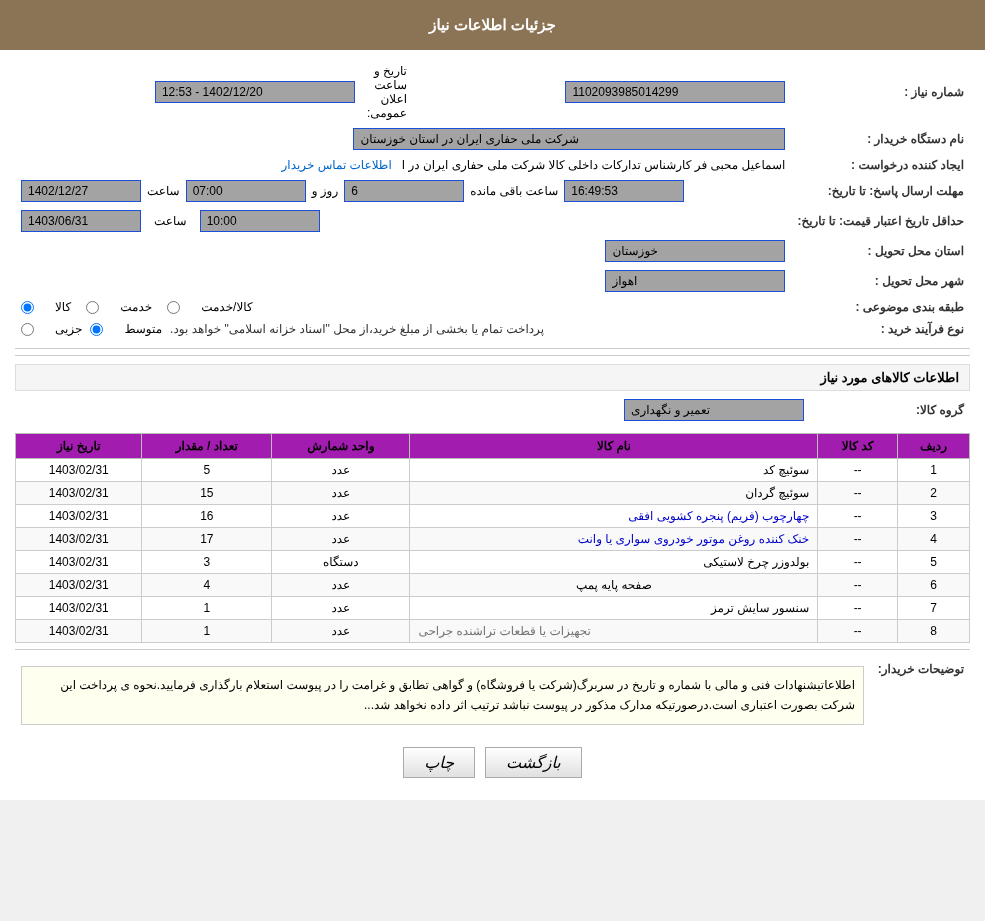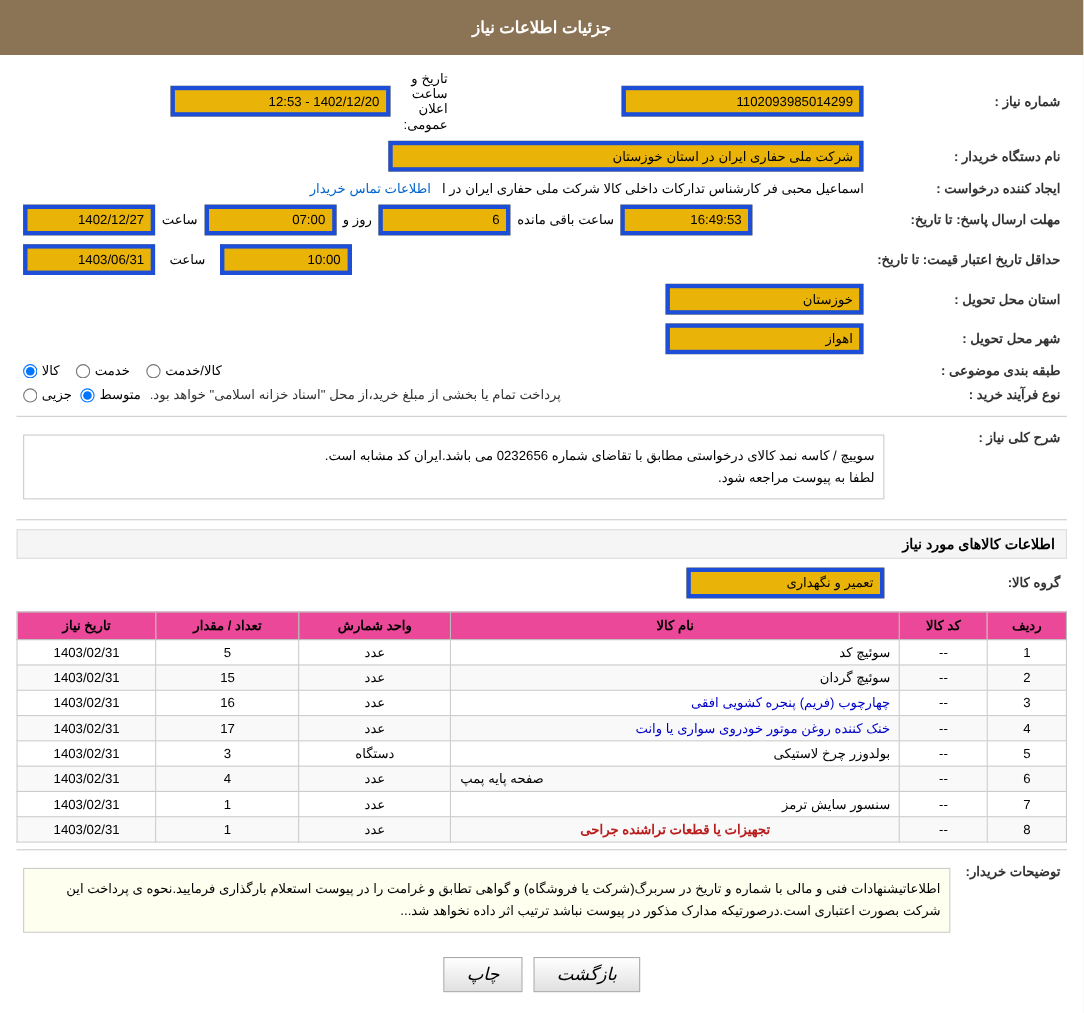--- a/index.html
+++ b/index.html
@@ -40,26 +40,26 @@
       color: #333;
       font-weight: bold;
       white-space: nowrap;
       text-align: right;
       width: 160px;
     }
     .value-cell {
       text-align: right;
     }
     .input-box {
-      border: 4px solid #1d4ed8;
-      background: #eab308;
+      border: 1px solid #1d4ed8;
+      background: #a3a3a3;
       padding: 3px 6px;
       min-width: 120px;
       display: inline-block;
-      text-align: right;
+      text-align: left;
     }
     .blue-link {
       color: #0066cc;
       text-decoration: none;
     }
     .divider {
       border-top: 1px solid #ccc;
       margin: 6px 0;
     }
     .section-title {
@@ -74,32 +74,32 @@
     
     .radio-group {
       display: flex;
       gap: 15px;
       flex-direction: row-reverse;
       align-items: center;
     }
     .radio-item {
       display: flex;
       align-items: center;
-      gap: 4px;
+      gap: 21px;
       flex-direction: row-reverse;
     }
     
     .goods-table {
       width: 100%;
       border-collapse: collapse;
       margin-top: 8px;
       font-size: 12px;
     }
     .goods-table th {
-      background: #ec4899;
+      background: #a21caf;
       border: 1px solid #bbb;
       padding: 5px 8px;
       text-align: center;
       font-weight: bold;
     }
     .goods-table td {
       border: 1px solid #ccc;
       padding: 4px 8px;
       text-align: center;
     }
@@ -265,33 +265,20 @@
             </div>
             <span style="color:#333; font-size:12px;">پرداخت تمام یا بخشی از مبلغ خرید،از محل "اسناد خزانه اسلامی" خواهد بود.</span>
           </div>
         </td>
       </tr>
     </tbody>
       </table>
 
     <div class="divider"></div>
 
-    <table class="info-table">
-      <tbody>
-          <tr>
-        <td class="label-cell" style="vertical-align:top; padding-top:6px;">شرح کلی نیاز :</td>
-        <td class="value-cell">
-          <div class="desc-box">
-            <div>سوییچ / کاسه نمد کالای درخواستی مطابق با تقاضای شماره 0232656 می باشد.ایران کد مشابه است.</div>
-            <div>لطفا به پیوست مراجعه شود.</div>
-          </div>
-        </td>
-      </tr>
-    </tbody>
-      </table>
 
     <div class="divider"></div>
 
     <div class="section-title">اطلاعات کالاهای مورد نیاز</div>
 
     <table class="info-table">
       <tbody>
           <tr>
         <td class="label-cell">گروه کالا:</td>
         <td class="value-cell">
@@ -350,37 +337,37 @@
       <td>5</td>
       <td>--</td>
       <td style="color:#000; text-align:right;">بولدوزر چرخ لاستیکی</td>
       <td>دستگاه</td>
       <td>3</td>
       <td>1403/02/31</td>
     </tr>
           <tr>
       <td>6</td>
       <td>--</td>
-      <td style="color:#000; text-align:left;">صفحه پایه پمپ</td>
+      <td style="color:#000; text-align:center;">صفحه پایه پمپ</td>
       <td>عدد</td>
       <td>4</td>
       <td>1403/02/31</td>
     </tr>
           <tr>
       <td>7</td>
       <td>--</td>
       <td style="color:#000; text-align:right;">سنسور سایش ترمز</td>
       <td>عدد</td>
       <td>1</td>
       <td>1403/02/31</td>
     </tr>
           <tr>
       <td>8</td>
       <td>--</td>
-      <td style="color:#b91c1c; text-align:center;font-weight:bold;">تجهیزات یا قطعات تراشنده جراحی</td>
+      <td style="color:#737373; text-align:left;">تجهیزات یا قطعات تراشنده جراحی</td>
       <td>عدد</td>
       <td>1</td>
       <td>1403/02/31</td>
     </tr>
         </tbody>
     </table>
 
     <div class="divider"></div>
 
     <table class="info-table">

